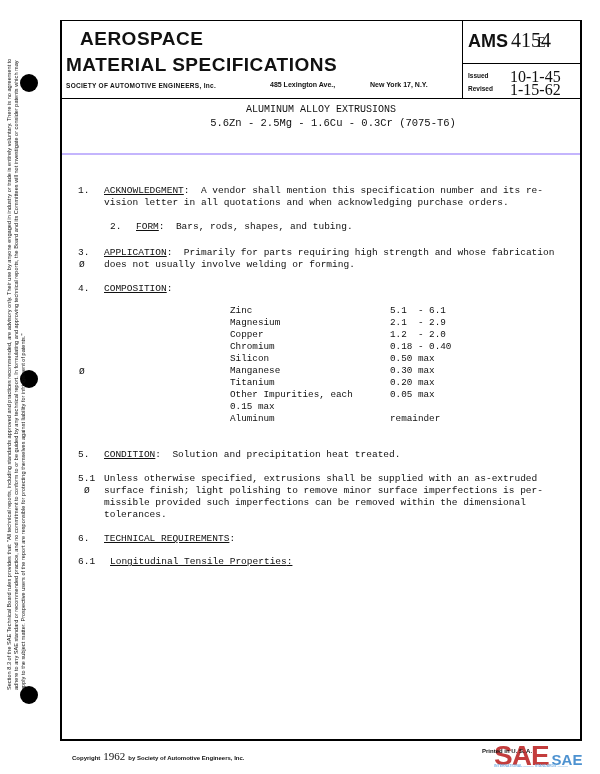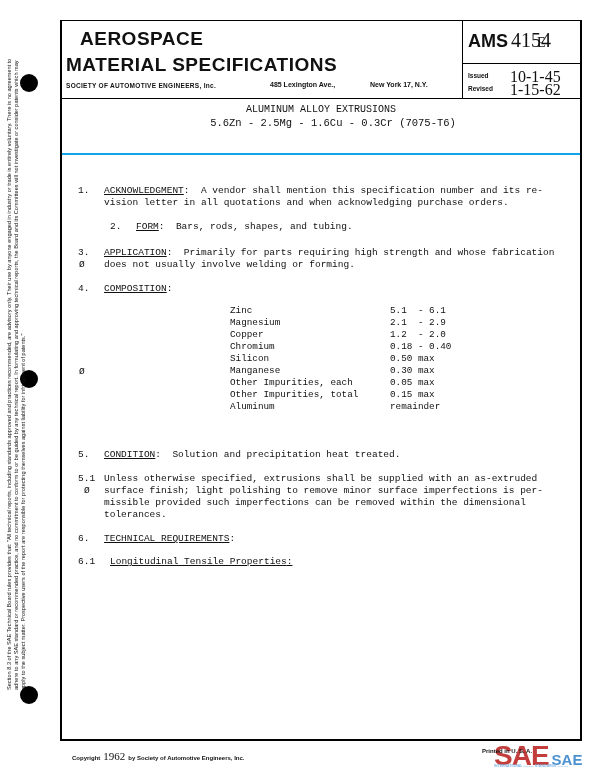--- a/index.html
+++ b/index.html
@@ -23,21 +23,21 @@
     .hdr-right-top {
       position: absolute; left: 400px; top: 0; width: 118px; height: 42px; border-bottom: 1px solid #000;
     }
     .ams-num { position: absolute; left: 6px; top: 8px; font-size: 19px; white-space: nowrap; }
     .ams-num .pre { font-family: "Liberation Sans", "DejaVu Sans", sans-serif; font-weight: bold; font-size: 18px; }
     .ams-num .num { font-family: "Liberation Serif", "DejaVu Serif", serif; font-size: 20px; margin-left: 3px; }
     .ams-num .rev { font-family: "Liberation Serif", "DejaVu Serif", serif; font-size: 14px; }
     .hdr-right-bot { position: absolute; left: 400px; top: 42px; width: 118px; height: 35px; border-bottom: 1px solid #000; }
     .date-row { position: absolute; left: 6px; font-size: 6.5px; font-family: "Liberation Sans", "DejaVu Sans", sans-serif; font-weight: bold; }
     .date-row .val { font-family: "Liberation Serif", "DejaVu Serif", serif; font-weight: normal; font-size: 16px; position: absolute; left: 42px; top: -4px; white-space: nowrap; }
-    .title-box { position: absolute; left: 0; top: 77px; width: 518px; height: 55px; border-bottom: 2px solid #0ea5e9; text-align: center; }
+    .title-box { position: absolute; left: 0; top: 77px; width: 518px; height: 55px; border-bottom: 2px solid #c4b5fd; text-align: center; }
     .title-line1 { position: absolute; left: 0; right: 0; top: 6px; font-size: 10px; }
     .title-line2 { position: absolute; left: 16px; right: 0; top: 19px; font-size: 10.5px; margin-left: 8px; }
     .body { position: absolute; left: 0; top: 134px; width: 518px; }
     .para { position: absolute; left: 16px; font-size: 9.5px; line-height: 12px; white-space: pre; }
     .num { display: inline-block; width: 26px; }
     .u { text-decoration: underline; }
     .mark { position: absolute; left: 17px; font-size: 9.5px; }
     .comp { position: absolute; left: 168px; top: 128px; font-size: 9.3px; line-height: 12px; }
     .comp-row { display: flex; }
     .comp-el { width: 160px; white-space: nowrap; }
@@ -128,25 +128,28 @@
         </div>
       <div class="comp-row">
           <span class="comp-el">Silicon</span>
           <span class="comp-val">0.50 max</span>
         </div>
       <div class="comp-row">
           <span class="comp-el">Manganese</span>
           <span class="comp-val">0.30 max</span>
         </div>
       <div class="comp-row">
+          <span class="comp-el">Titanium</span>
+          <span class="comp-val">0.20 max</span>
+        </div>
+      <div class="comp-row">
           <span class="comp-el">Other Impurities, each</span>
           <span class="comp-val">0.05 max</span>
         </div>
       <div class="comp-row">
-          <span class="comp-el">Other Impurities, total</span>
           <span class="comp-val">0.15 max</span>
         </div>
       <div class="comp-row">
           <span class="comp-el">Aluminum</span>
           <span class="comp-val">remainder</span>
         </div>
     </div>
 
     <div class="para" style="top:294px;"><span class="num">5.</span><span class="u">CONDITION</span><span>:  Solution and precipitation heat treated.</span></div>
 

